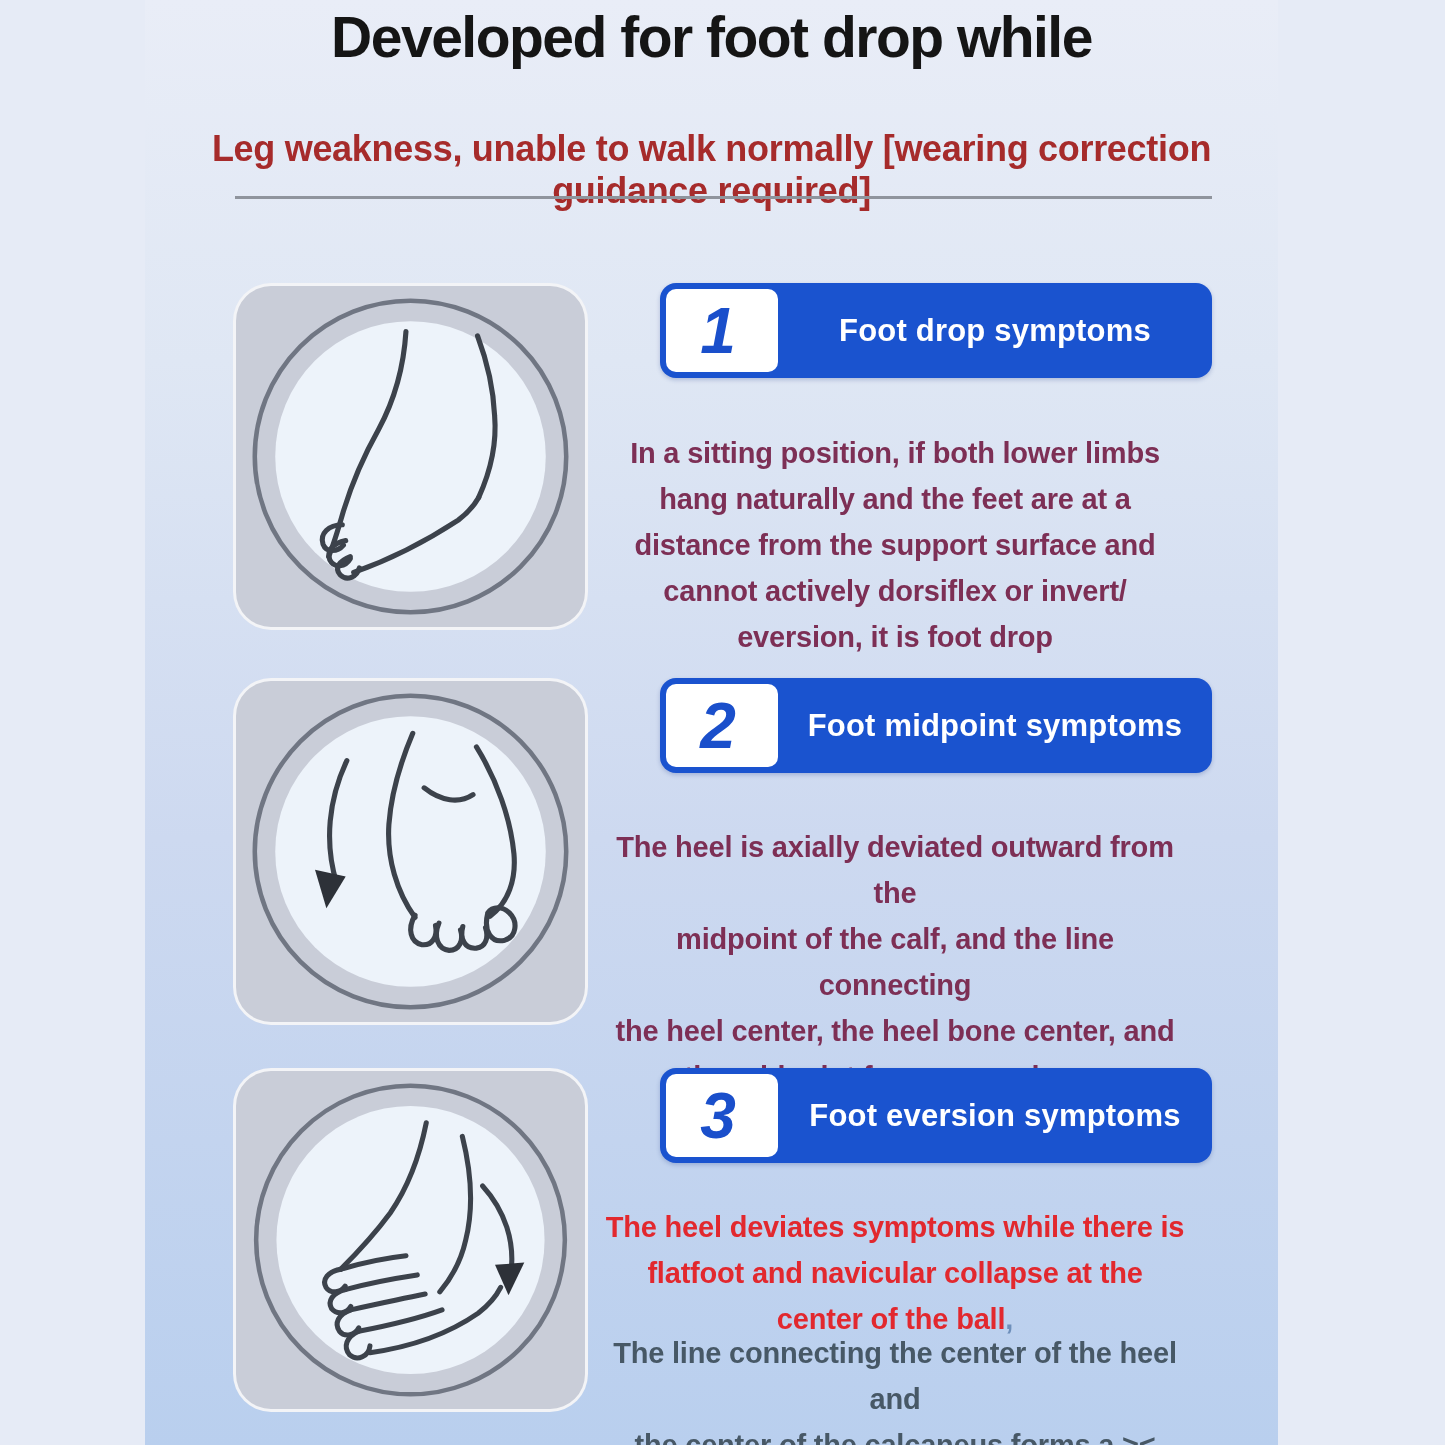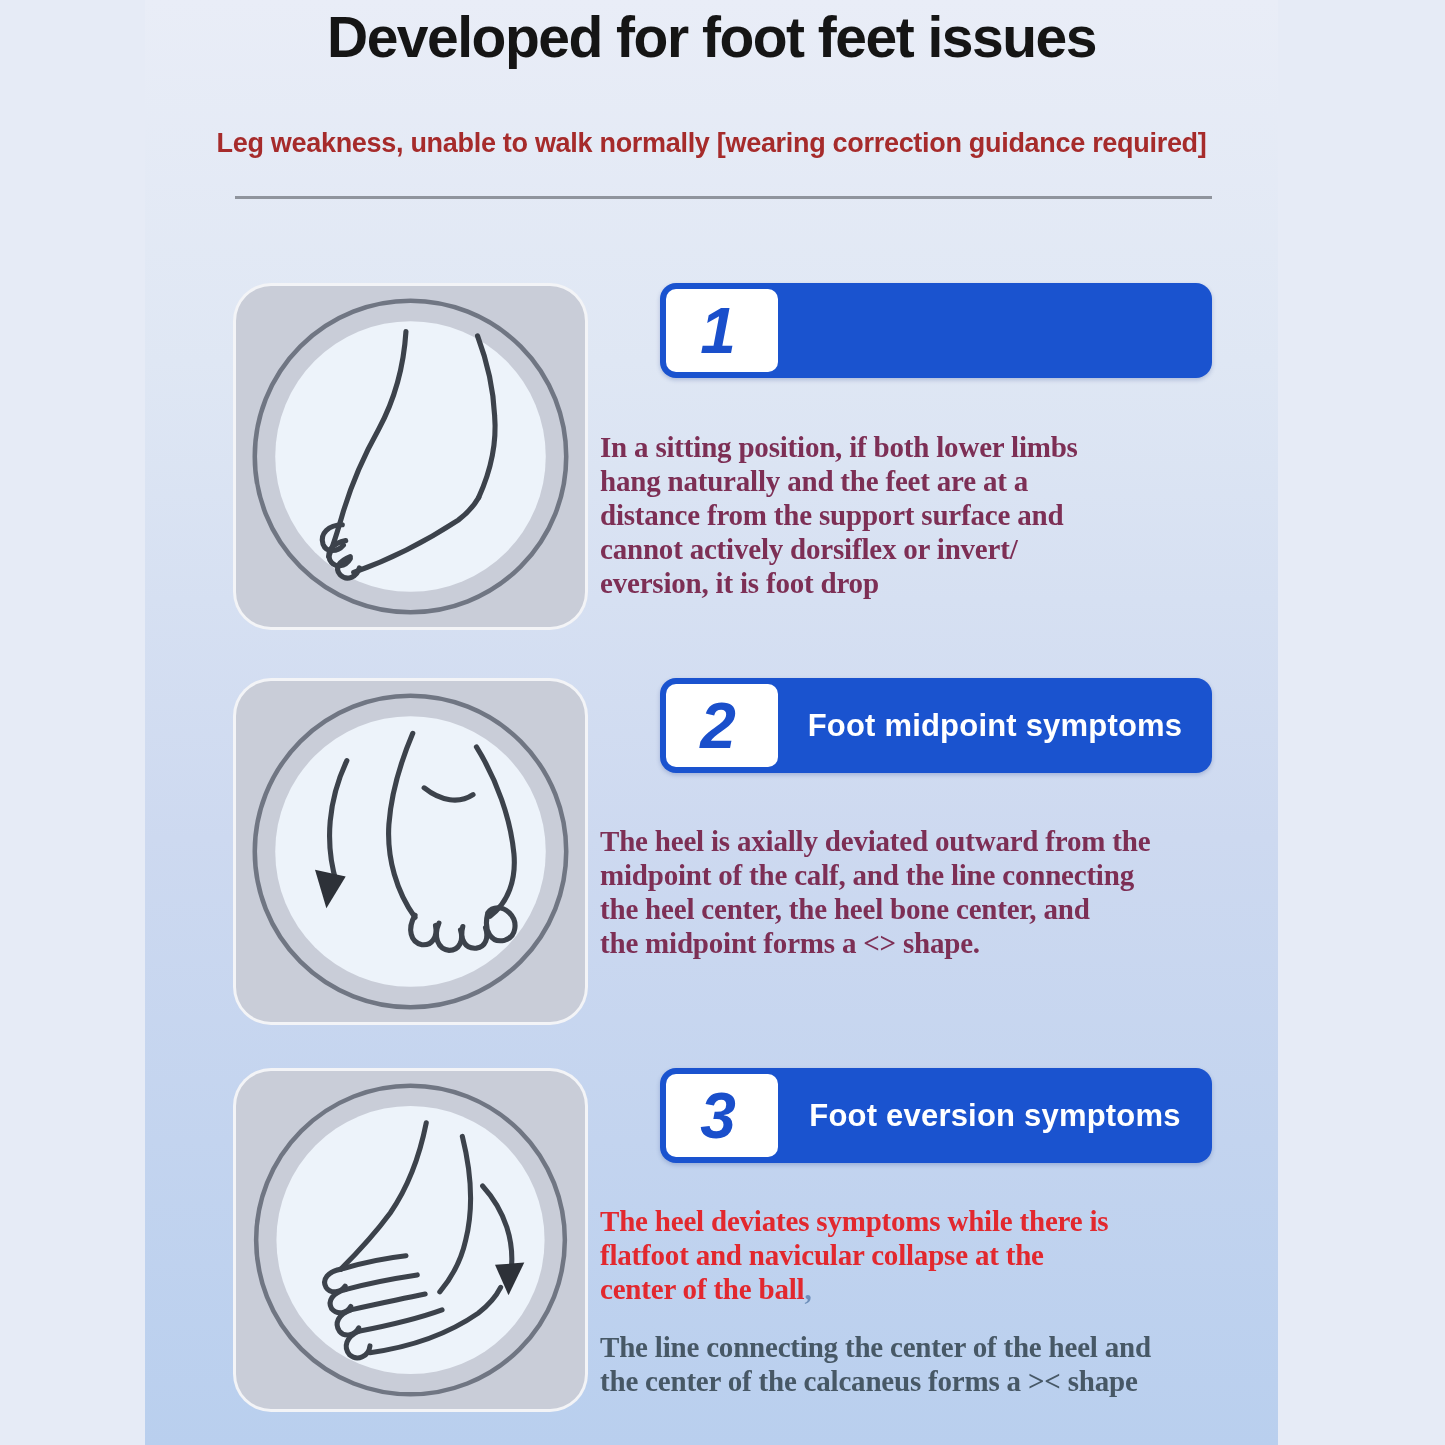--- a/index.html
+++ b/index.html
@@ -12,21 +12,21 @@
     position:absolute; left:145px; top:0; width:1133px; height:1445px;
     background:linear-gradient(180deg,#e9edf7 0%, #dfe7f4 25%, #cdd9f0 58%, #b9cfee 100%);
   }
   .title {
     position:absolute; left:145px; width:1133px; top:4px; margin:0;
     text-align:center; font-size:57px; font-weight:800; color:#151515;
     letter-spacing:-1.5px;
   }
   .subtitle {
     position:absolute; left:145px; width:1133px; top:128px;
-    text-align:center; font-size:27px; font-weight:700; color:#a62b2b;
+    text-align:center; font-size:36px; font-weight:700; color:#a62b2b;
     letter-spacing:-0.3px;
   }
   .divider {
     position:absolute; left:235px; top:196px; width:977px; height:3px;
     background:#8f949d;
   }
   .tile {
     position:absolute; left:233px; width:355px; height:347px;
     background:#c9cdd8; border-radius:38px;
     border:3px solid rgba(255,255,255,0.78); box-sizing:border-box;
@@ -53,38 +53,38 @@
     font-size:64px; font-weight:800; font-style:italic; color:#1a4fcb;
     line-height:1; padding-right:8px;
   }
   .heading {
     position:absolute; left:118px; right:0; top:0; height:100%;
     display:flex; align-items:center; justify-content:center;
     color:#ffffff; font-size:31px; font-weight:700; letter-spacing:0.2px;
   }
 
   .body {
-    position:absolute; left:600px; right:255px; text-align:left;
-    font-weight:700; font-size:29px; line-height:34px;
-    white-space:pre-line; letter-spacing:-0.2px;font-family:Liberation Serif, serif;
+    position:absolute; left:600px; right:255px; text-align:center;
+    font-weight:700; font-size:29px; line-height:46px;
+    white-space:pre-line; letter-spacing:-0.2px;
   }
   .body-maroon { color:#7d2f55; }
   .body-1 { top:430px; }
   .body-2 { top:824px; }
   .body-red { color:#e2282e; top:1204px; }
   .comma { color:#6e8fba; }
   .body-dark { color:#475866; top:1330px; }
 </style>
 </head>
 <body>
 
 <div class="page">
   <div class="panel"></div>
 
-  <h1 class="title">Developed for foot feet issues</h1>
+  <h1 class="title">Developed for foot drop while</h1>
   <div class="subtitle">Leg weakness, unable to walk normally [wearing correction guidance required]</div>
   <div class="divider"></div>
 
   <div class="tile tile-1">
     <svg viewBox="0 0 300 300">
       <circle cx="150" cy="150" r="137" fill="none" stroke="#707683" stroke-width="4"></circle>
       <circle cx="150" cy="150" r="119" fill="#edf3fa"></circle>
       <g fill="none" stroke="#3c424b" stroke-width="4.5" stroke-linecap="round" stroke-linejoin="round">
         <path d="M146,40 C144,72 136,100 122,126 C108,151 98,175 91,198 C87,212 83,226 78,238"></path>
         <path d="M90,210 C78,210 70,218 73,227 C76,235 86,234 91,228"></path>
@@ -92,20 +92,21 @@
         <path d="M97,238 C87,242 83,248 88,254 C94,260 103,256 105,248"></path>
         <path d="M100,252 C134,240 166,223 192,206 C200,200 206,193 210,186"></path>
         <path d="M210,186 C220,164 226,138 224,114 C223,92 218,68 209,44"></path>
       </g>
     </svg>
   </div>
   <div class="banner banner-1">
     <div class="numbox">
       <span class="num">1</span>
     </div>
+    <div class="heading">Foot drop symptoms</div>
   </div>
   <div class="body body-maroon body-1">In a sitting position, if both lower limbs
 hang naturally and the feet are at a
 distance from the support surface and
 cannot actively dorsiflex or invert/
 eversion, it is foot drop</div>
 
   <div class="tile tile-2">
     <svg viewBox="0 0 300 300">
       <circle cx="150" cy="150" r="137" fill="none" stroke="#707683" stroke-width="4"></circle>

